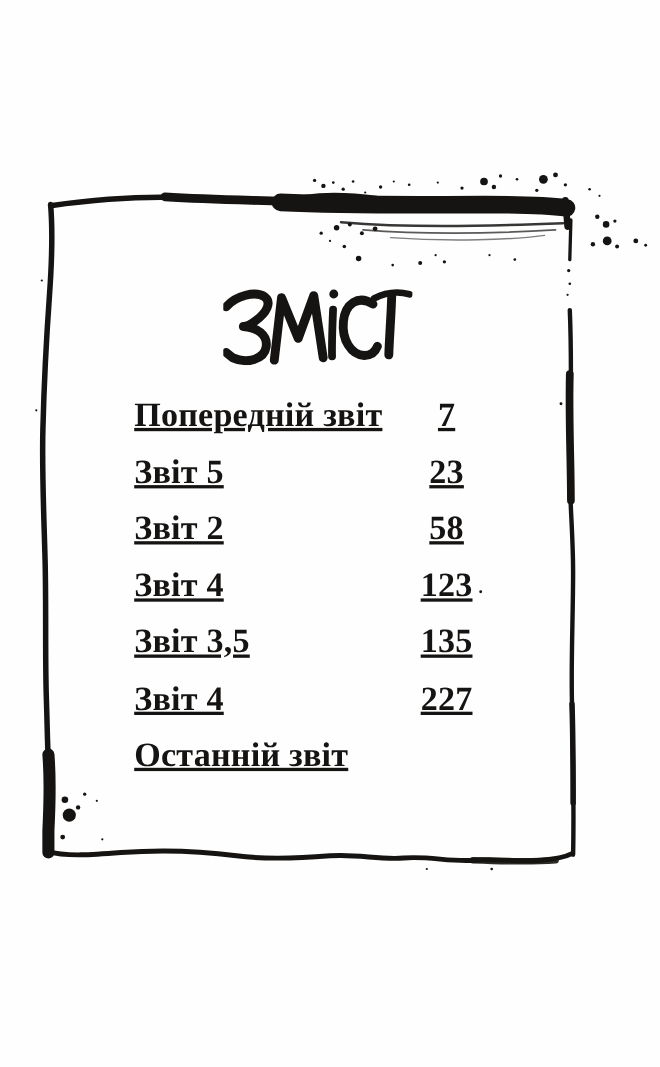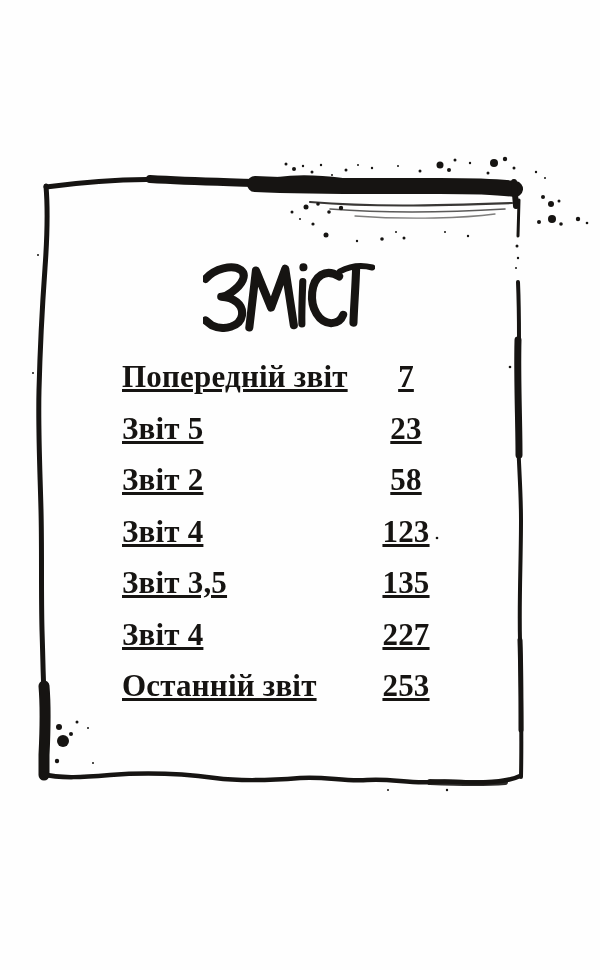--- a/index.html
+++ b/index.html
@@ -165,15 +165,14 @@
   <div class="toc-row">
     <span class="toc-label">Звіт 3,5</span>
     <span class="toc-page">135</span>
   </div>
   <div class="toc-row">
     <span class="toc-label">Звіт 4</span>
     <span class="toc-page">227</span>
   </div>
   <div class="toc-row">
     <span class="toc-label">Останній звіт</span>
-    <span class="toc-page">253</span>
   </div>
 </div>
 
 </body></html>

